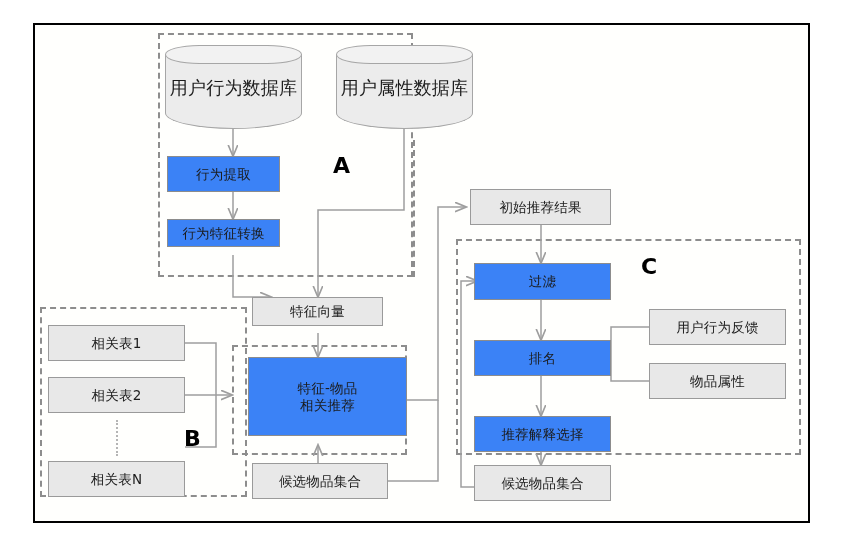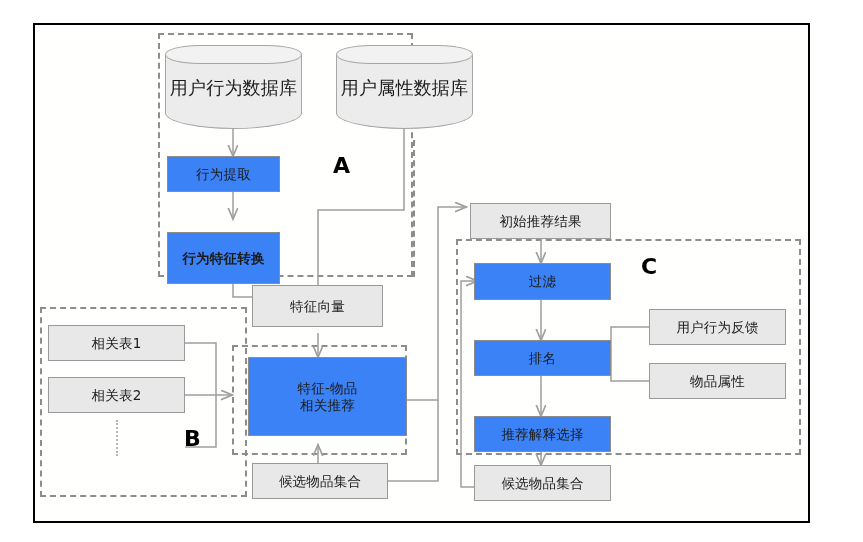--- a/index.html
+++ b/index.html
@@ -189,37 +189,38 @@
   </div>
 
   <div class="db" style="left:336px; top:45px; width:137px; height:84px;">
     <div class="db-body"></div>
     <div class="db-top"></div>
     <div class="db-label">用户属性数据库</div>
   </div>
 
   <div class="node dark" style="left:167px; top:156px; width:113px; height:36px;">行为提取</div>
 
-  <div class="node dark" style="left:167px; top:232px; width:113px; height:52px;font-weight:bold;">行为特征转换</div>
-
-  <div class="node light" style="left:252px; top:285px; width:131px; height:42px;">特征向量</div>
+  <div class="node dark" style="left:167px; top:219px; width:113px; height:28px;">行为特征转换</div>
+
+  <div class="node light" style="left:252px; top:297px; width:131px; height:29px;">特征向量</div>
 
   <div class="node light" style="left:48px; top:325px; width:137px; height:36px;">相关表1</div>
 
   <div class="node light" style="left:48px; top:377px; width:137px; height:36px;">相关表2</div>
 
   <div class="vdots" style="left:116px; top:420px;"></div>
 
+  <div class="node light" style="left:48px; top:461px; width:137px; height:36px;">相关表N</div>
 
   <div class="node dark" style="left:248px; top:357px; width:159px; height:79px;">特征-物品
 相关推荐</div>
 
   <div class="node light" style="left:252px; top:463px; width:136px; height:36px;">候选物品集合</div>
 
-  <div class="node light" style="left:470px; top:203px; width:141px; height:36px;">初始推荐结果</div>
+  <div class="node light" style="left:470px; top:189px; width:141px; height:36px;">初始推荐结果</div>
 
   <div class="node dark" style="left:474px; top:263px; width:137px; height:37px;">过滤</div>
 
   <div class="node dark" style="left:474px; top:340px; width:137px; height:36px;">排名</div>
 
   <div class="node dark" style="left:474px; top:416px; width:137px; height:36px;">推荐解释选择</div>
 
   <div class="node light" style="left:649px; top:309px; width:137px; height:36px;">用户行为反馈</div>
 
   <div class="node light" style="left:649px; top:363px; width:137px; height:36px;">物品属性</div>

